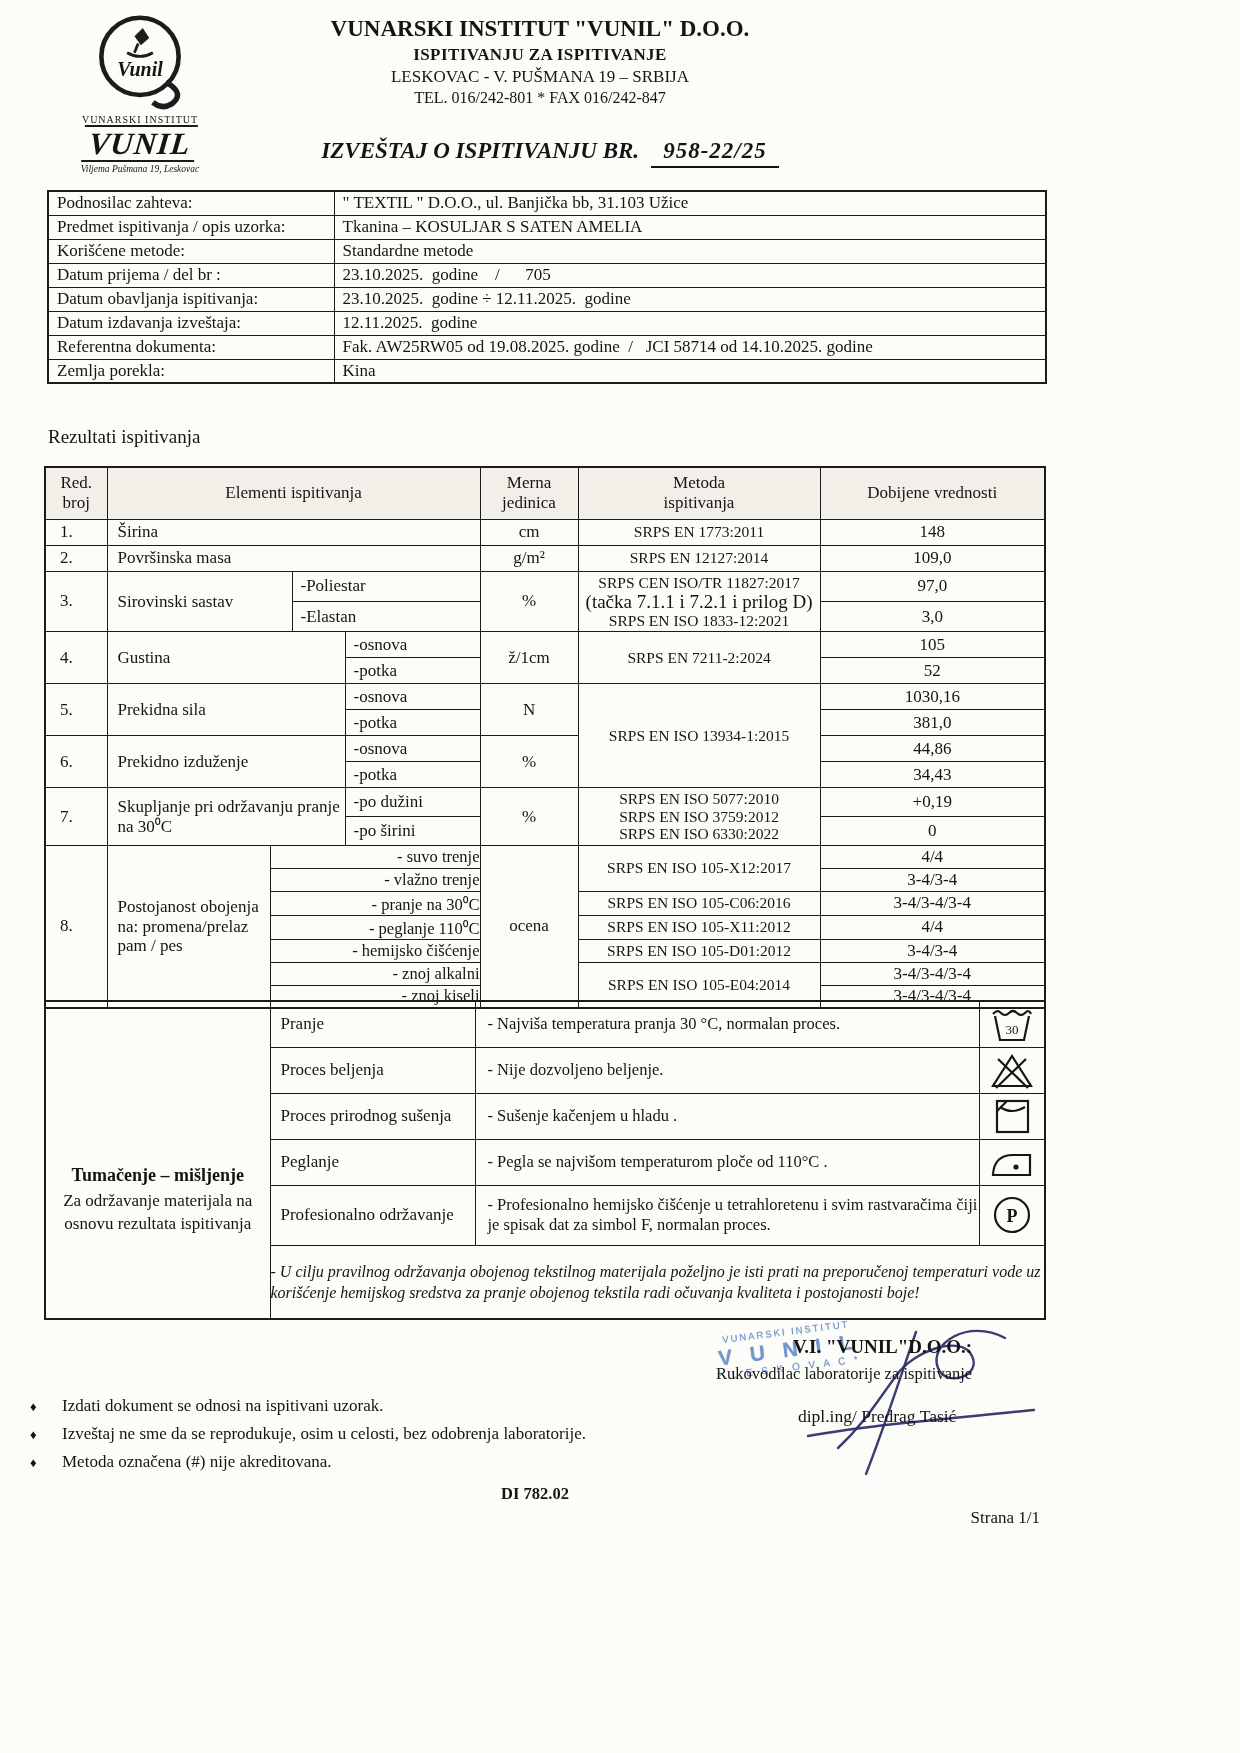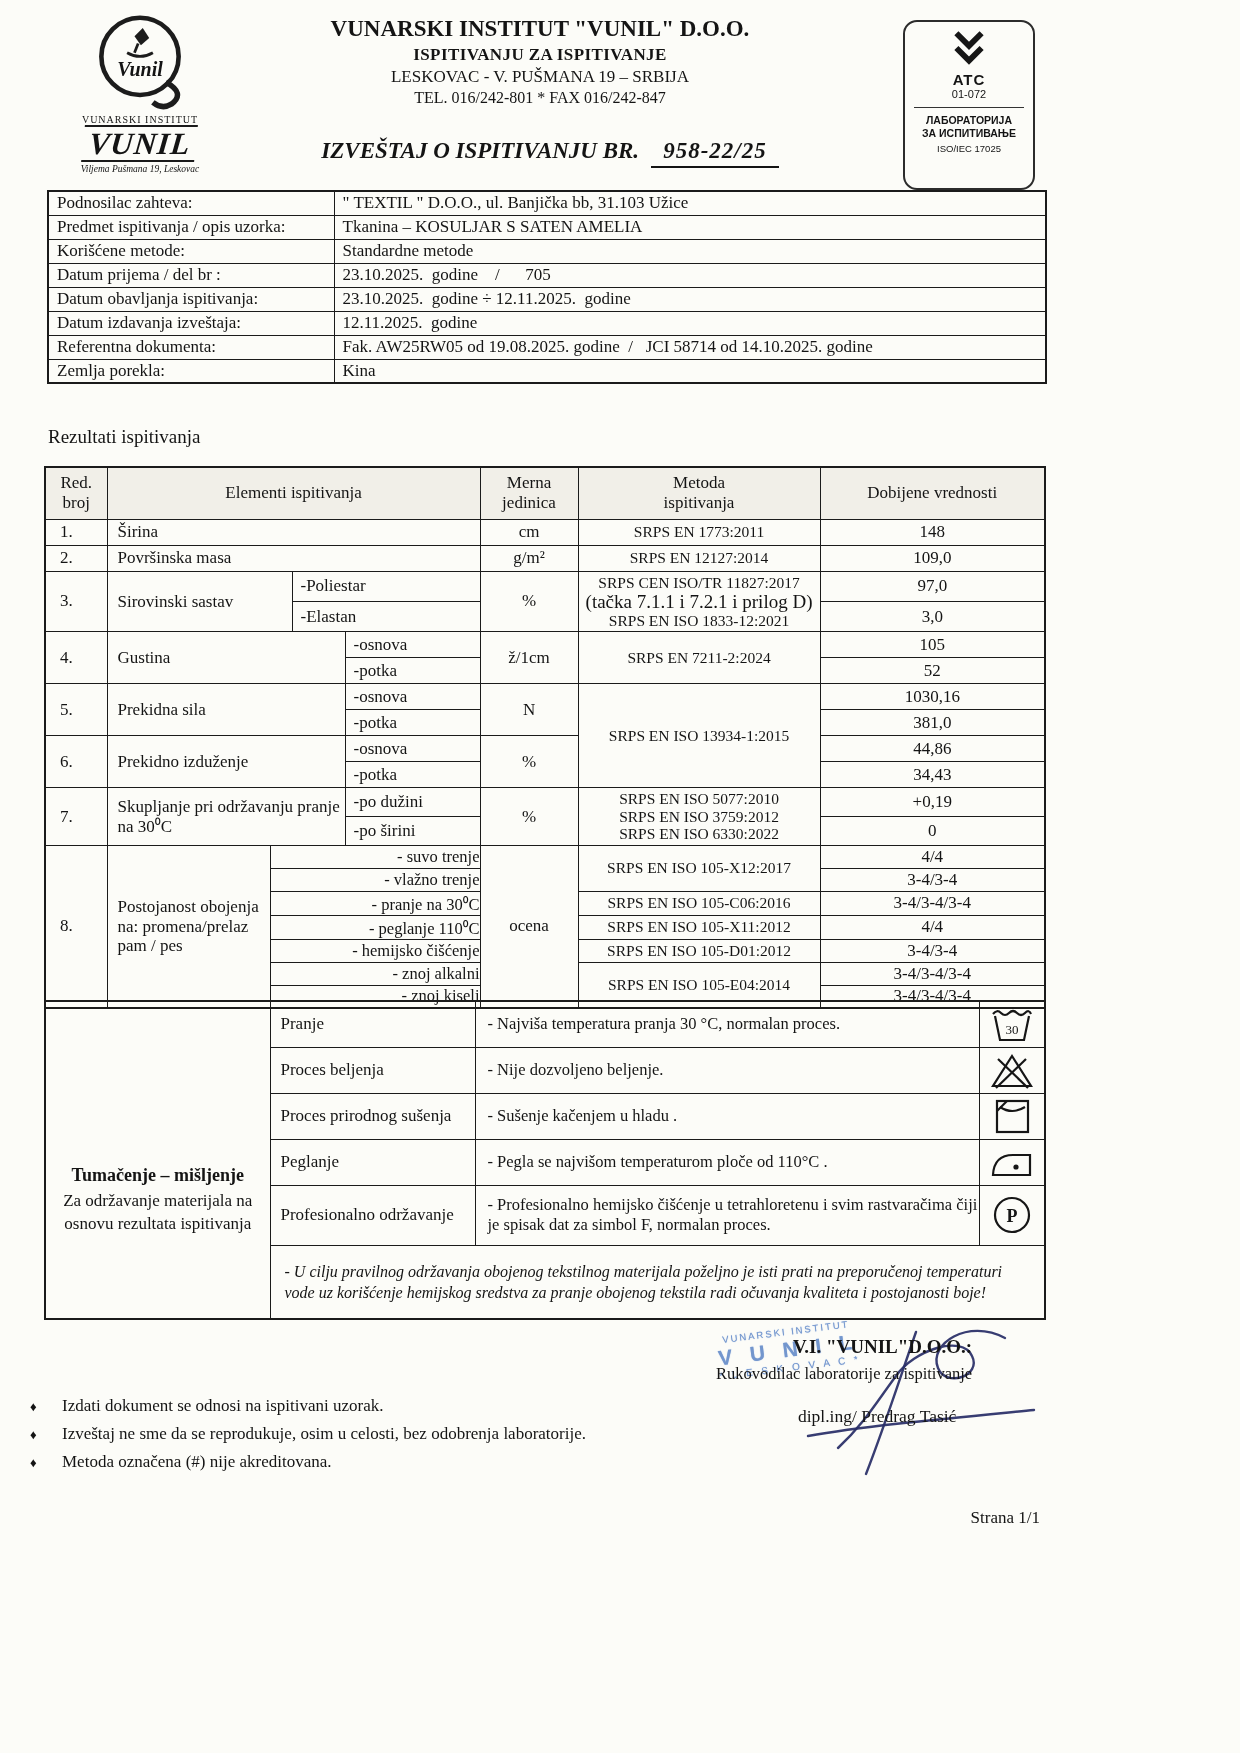--- a/index.html
+++ b/index.html
@@ -62,21 +62,21 @@
   tr.cr { height:46px; }
   tr.cr5 { height:60px; }
   tr.crnote { height:74px; }
   .care-left { text-align:center; vertical-align:top; padding-top:80px; }
   .care-left .t { font-weight:bold; font-size:18px; margin-bottom:4px; }
   .care-left .s { font-size:17px; line-height:1.3; padding:0 12px; }
   .care-label { padding-left:10px; }
   .care-desc { padding-left:12px; font-size:16.5px !important; line-height:1.2; }
   .care-icon { text-align:center; }
   .care-icon svg { display:block; margin:0 auto; }
-  .care-note { font-style:italic; font-size:16px !important; line-height:1.32; padding:5px 14px; vertical-align:top; }
+  .care-note { font-style:italic; font-size:16px !important; line-height:1.32; padding:5px 0; vertical-align:top; }
 
   
   .sig-company { position:absolute; left:793px; top:1336px; font-weight:bold; font-size:19px; }
   .sig-role { position:absolute; left:716px; top:1364px; font-size:16.5px; }
   .sig-name { position:absolute; left:798px; top:1406px; font-size:17.5px; }
   .stamp { position:absolute; left:668px; top:1326px; width:240px; transform:rotate(-7deg); color:#4d7ac2; opacity:0.78; text-align:center; text-shadow:0 0 1px #7d9fd6; }
   .stamp-l1 { font-size:9.5px; letter-spacing:2px; font-family:"Liberation Sans", sans-serif; }
   .stamp-l2 { font-size:21px; font-weight:bold; letter-spacing:6px; font-family:"Liberation Sans", sans-serif; line-height:1.2; }
   .stamp-l3 { font-size:10px; letter-spacing:3px; font-family:"Liberation Sans", sans-serif; }
   .sig-squiggle { position:absolute; left:800px; top:1316px; }
@@ -119,32 +119,20 @@
     <div class="ch-institute">VUNARSKI INSTITUT "VUNIL" D.O.O.</div>
     <div class="ch-lab">ISPITIVANJU ZA ISPITIVANJE</div>
     <div class="ch-address">LESKOVAC - V. PUŠMANA 19 – SRBIJA</div>
     <div class="ch-phone">TEL. 016/242-801 * FAX  016/242-847</div>
   </div>
 
   <div class="report-title">
     <span>IZVEŠTAJ O ISPITIVANJU BR.</span><span class="report-number">958-22/25</span>
   </div>
 
-  <div class="badge">
-    <svg width="42" height="36" viewBox="0 0 40 34">
-      <path d="M8,3 L20,15 L32,3" fill="none" stroke="#161616" stroke-width="5.5"></path>
-      <path d="M8,17 L20,29 L32,17" fill="none" stroke="#161616" stroke-width="5.5"></path>
-    </svg>
-    <div class="badge-atc">ATC</div>
-    <div class="badge-code">01-072</div>
-    <div class="badge-div"></div>
-    <div class="badge-l1">ЛАБОРАТОРИЈА</div>
-    <div class="badge-l2">ЗА ИСПИТИВАЊЕ</div>
-    <div class="badge-l3">ISO/IEC 17025</div>
-  </div>
 
   <table class="info-table">
     <colgroup>
         <col style="width:286px">
         <col>
       </colgroup>
     <tbody>
       <tr>
           <td>Podnosilac zahteva:</td>
           <td>" TEXTIL " D.O.O., ul. Banjička bb, 31.103 Užice</td>
@@ -427,15 +415,16 @@
     <div class="bullet-row">
       <span class="bullet-glyph">♦</span>
       <span class="bullet-text">Izveštaj ne sme da se reprodukuje, osim u celosti, bez odobrenja laboratorije.</span>
     </div>
     <div class="bullet-row">
       <span class="bullet-glyph">♦</span>
       <span class="bullet-text">Metoda označena (#) nije akreditovana.</span>
     </div>
   </div>
 
+  <div class="doc-code">DI 782.02</div>
   <div class="page-num">Strana 1/1</div>
 
 </div>
 
 </body></html>

